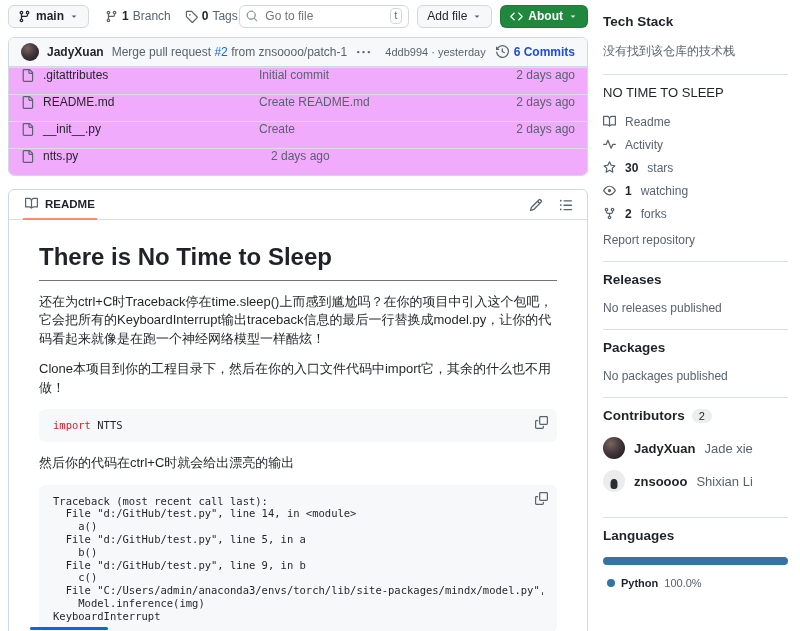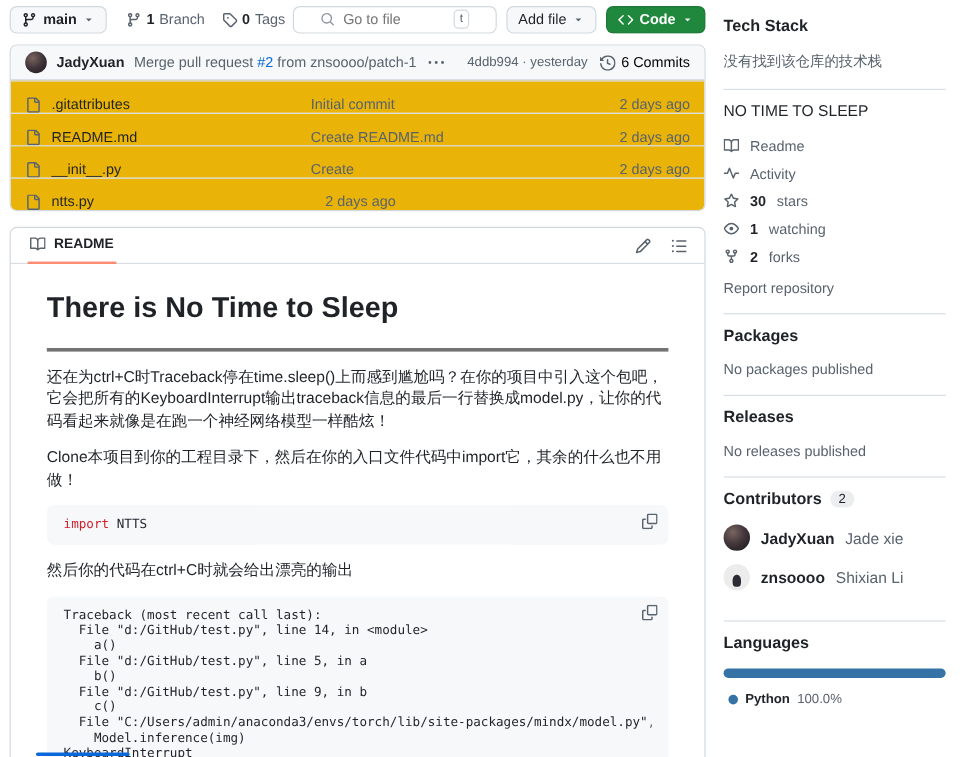--- a/index.html
+++ b/index.html
@@ -25,21 +25,21 @@
   .branch-btn { font-weight:600; }
   .caret { width:10px; height:10px; color:#59636e; }
   .code-btn .caret { color:#ffffff; opacity:.9; }
   .stat-links { display:flex; gap:14px; margin-left:16px; align-items:center; }
   .stat { display:flex; align-items:center; gap:4px; color:#59636e; cursor:pointer; }
   .stat .icon { color:#59636e; }
   .stat b { color:#1f2328; font-weight:600; }
   .topbar-right { margin-left:auto; display:flex; align-items:center; gap:8px; }
   .search-box {
     display:flex; align-items:center; gap:5px; width:170px; height:23px;
-    border:1px solid #d1d9e0; border-radius:6px; padding:0 22px; background:#fff; color:#8c959f;
+    border:1px solid #d1d9e0; border-radius:6px; padding:0 6px; background:#fff; color:#8c959f;
   }
   .search-box input {
     border:none; outline:none; background:transparent; flex:1; min-width:0;
     font-size:12px; font-family:inherit; color:#1f2328;
   }
   .kbd {
     border:1px solid #d1d9e0; border-radius:4px; padding:0 4px; line-height:14px;
     font-size:10px; color:#59636e; background:#fff;
   }
   .code-btn { background:#1f883d; border-color:rgba(31,35,40,.15); color:#fff; font-weight:600; }
@@ -58,45 +58,45 @@
   .avatar-zns::after {
     content:""; position:absolute; left:50%; bottom:3px; transform:translateX(-50%);
     width:7px; height:10px; background:#2b2b33; border-radius:45% 45% 38% 38%;
   }
   .commit-author { color:#1f2328; font-weight:600; cursor:pointer; }
   .commit-msg { white-space:nowrap; overflow:hidden; text-overflow:ellipsis; }
   .link-blue { color:#0969da; cursor:pointer; }
   .kebab { color:#59636e; cursor:pointer; margin-left:2px; }
   .commit-meta { margin-left:auto; display:flex; align-items:center; gap:10px; white-space:nowrap; }
   .commit-hash { color:#59636e; font-size:11px; }
-  .commits-count { display:flex; align-items:center; gap:5px; color:#000000; font-weight:400; cursor:pointer; }
+  .commits-count { display:flex; align-items:flex-start; gap:5px; color:#1d4ed8; font-weight:700; cursor:pointer; }
   .commits-count .icon { color:#59636e; }
 
-  .file-row { display:flex; align-items:flex-end; height:27px; padding:0 12px; border-top:1px solid #d8dee4; background:#eab308; }
+  .file-row { display:flex; align-items:flex-start; height:27px; padding:0 12px; border-top:1px solid #d8dee4; background:#f0abfc; }
   .file-row:first-of-type { border-top:none; }
   .file-name-cell { display:flex; align-items:center; gap:9px; width:238px; flex:none; }
   .file-icon { color:#59636e; flex:none; }
   .file-name { color:#1f2328; cursor:pointer; }
   .file-msg { flex:1; color:#59636e; cursor:pointer; white-space:nowrap; overflow:hidden; text-overflow:ellipsis; }
   .file-age { color:#59636e; margin-left:12px; }
 
   
   .readme-card { border:1px solid #d1d9e0; border-radius:6px; background:#fff; }
   .readme-header { display:flex; align-items:center; padding:0 14px; height:30px; border-bottom:1px solid #d8dee4; }
   .readme-tab {
     display:flex; align-items:center; gap:7px; height:30px; padding:0 2px;
     font-size:11.5px; font-weight:600; border-bottom:2px solid #fd8c73; cursor:pointer; color:#1f2328;
   }
   .readme-tab .icon { color:#59636e; }
   .readme-actions { margin-left:auto; display:flex; align-items:center; gap:16px; color:#59636e; }
   .icon-btn { cursor:pointer; color:#59636e; background:none; border:none; padding:0; }
   .readme-body { padding:14px 30px 16px 30px; }
   .readme-title {
-    font-size:24px; font-weight:600; margin:8px 0 12px 0; padding-bottom:18px;
-    border-bottom:3px solid #737373; line-height:1.25;
+    font-size:24px; font-weight:600; margin:8px 0 12px 0; padding-bottom:8px;
+    border-bottom:1px solid #737373; line-height:1.25;
   }
   .readme-h2 { font-size:18px; font-weight:700; margin:0 0 10px 0; line-height:1.25; }
   .readme-p { font-size:13px; line-height:1.42; margin:0 0 12px 0; }
   .code-block {
     position:relative; background:#f6f8fa; border-radius:6px; margin:0 0 12px 0;
     padding:10px 14px; font-family:"DejaVu Sans Mono","Liberation Mono",monospace;
     font-size:10.5px; line-height:1.22; color:#1f2328;
   }
   .code-block pre { margin:0; white-space:pre; overflow:hidden; font-family:inherit; }
   .kw { color:#cf222e; }
@@ -191,21 +191,21 @@
                 <path d="m4.427 7.427 3.396 3.396a.25.25 0 0 0 .354 0l3.396-3.396A.25.25 0 0 0 11.396 7H4.604a.25.25 0 0 0-.177.427Z"></path>
               </svg>
           </span>
         </button>
         <button class="btn code-btn">
           <span class="icon">
             <svg width="13" height="13" viewBox="0 0 16 16">
                 <path d="m11.28 3.22 4.25 4.25a.75.75 0 0 1 0 1.06l-4.25 4.25a.749.749 0 0 1-1.275-.326.749.749 0 0 1 .215-.734L13.94 8l-3.72-3.72a.749.749 0 0 1 .326-1.275.749.749 0 0 1 .734.215Zm-6.56 0a.751.751 0 0 1 1.042.018.751.751 0 0 1 .018 1.042L2.06 8l3.72 3.72a.749.749 0 0 1-.326 1.275.749.749 0 0 1-.734-.215L.47 8.53a.75.75 0 0 1 0-1.06Z"></path>
               </svg>
           </span>
-          <span>Code</span>
+          <span>About</span>
           <span class="caret">
             <svg width="10" height="10" viewBox="0 0 16 16">
                 <path d="m4.427 7.427 3.396 3.396a.25.25 0 0 0 .354 0l3.396-3.396A.25.25 0 0 0 11.396 7H4.604a.25.25 0 0 0-.177.427Z"></path>
               </svg>
           </span>
         </button>
       </div>
     </div>
 
     <div class="files-card">
@@ -403,27 +403,27 @@
               </svg>
           </span>
           <b>2</b>
           <span>forks</span>
         </div>
       </div>
       <span class="side-muted report-link">Report repository</span>
     </div>
 
     <div class="side-section">
+      <div class="side-title">Releases</div>
+      <div class="side-muted">No releases published</div>
+    </div>
+
+    <div class="side-section">
       <div class="side-title">Packages</div>
       <div class="side-muted">No packages published</div>
-    </div>
-
-    <div class="side-section">
-      <div class="side-title">Releases</div>
-      <div class="side-muted">No releases published</div>
     </div>
 
     <div class="side-section">
       <div class="side-title">
         <span>Contributors</span>
         <span class="counter-badge">2</span>
       </div>
       <div class="contrib-row">
         <span class="avatar av22 avatar-jady"></span>
         <span class="contrib-user">JadyXuan</span>

